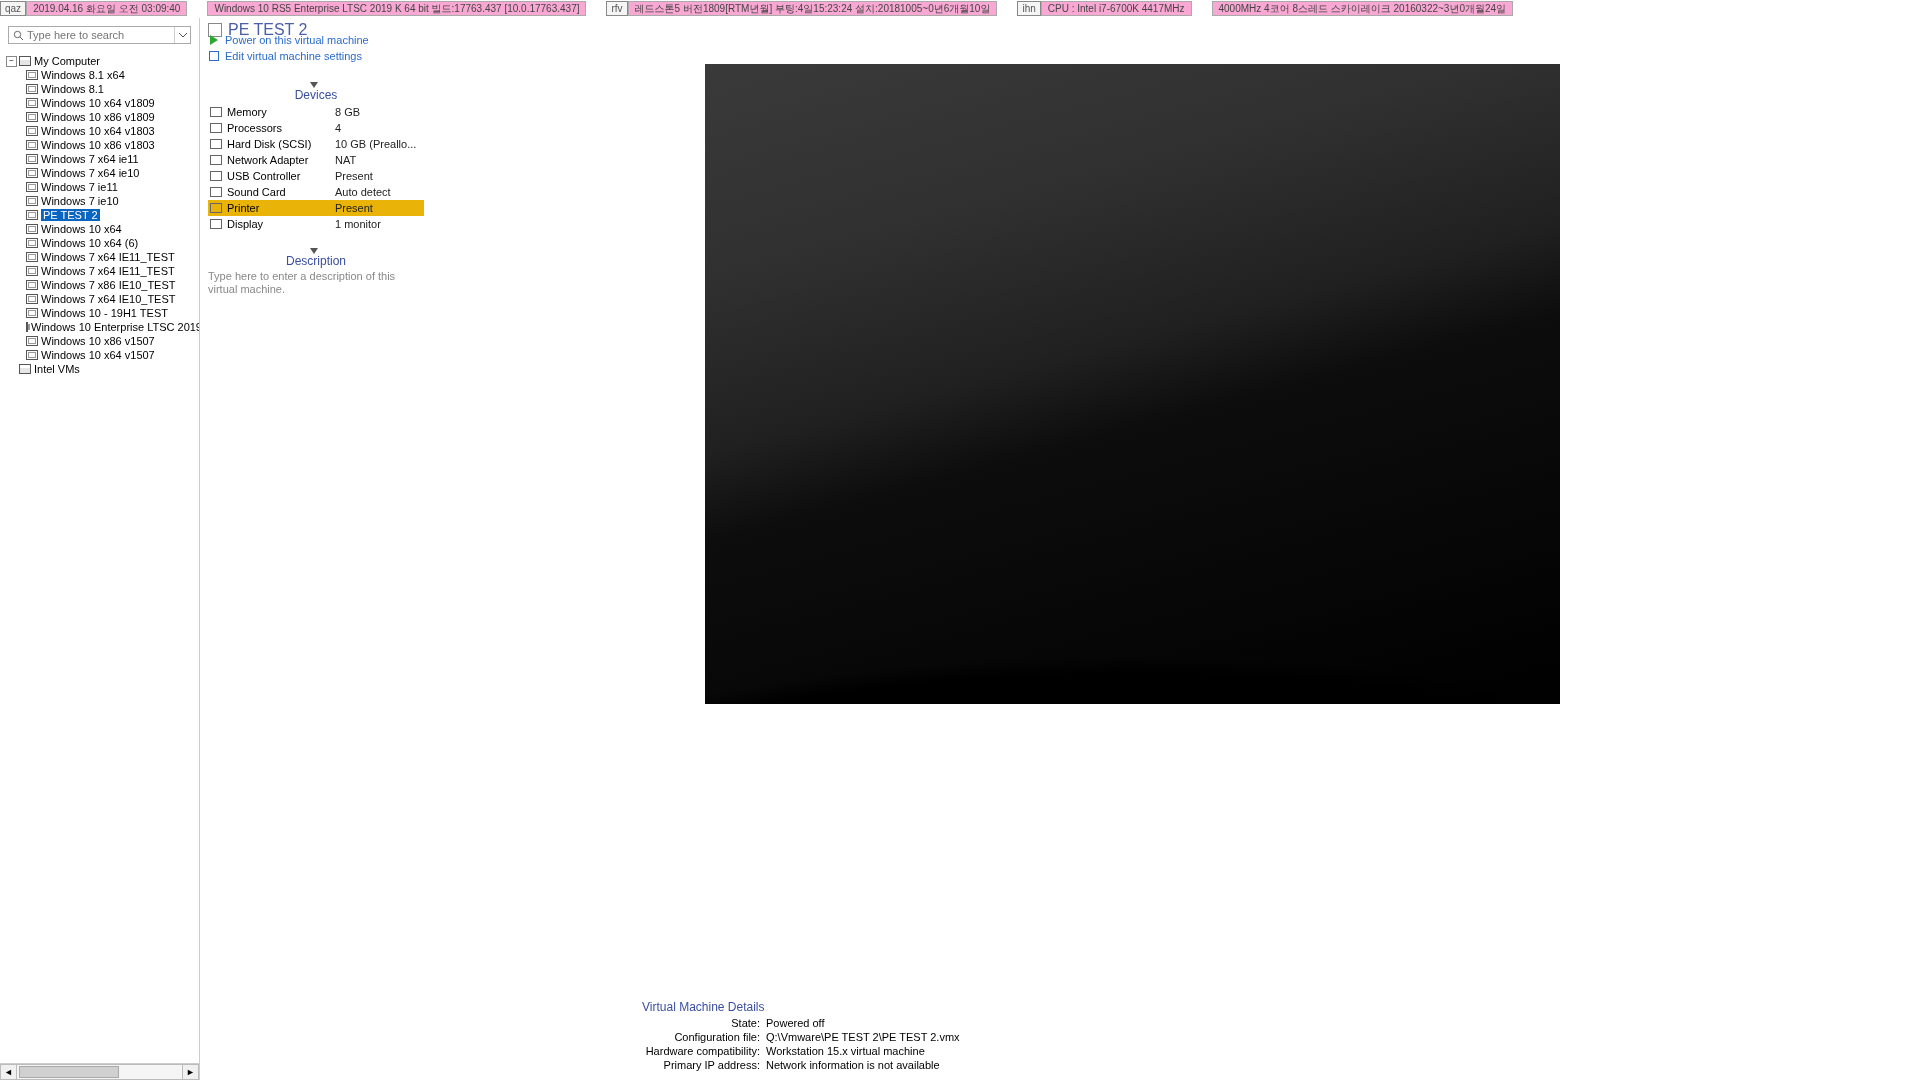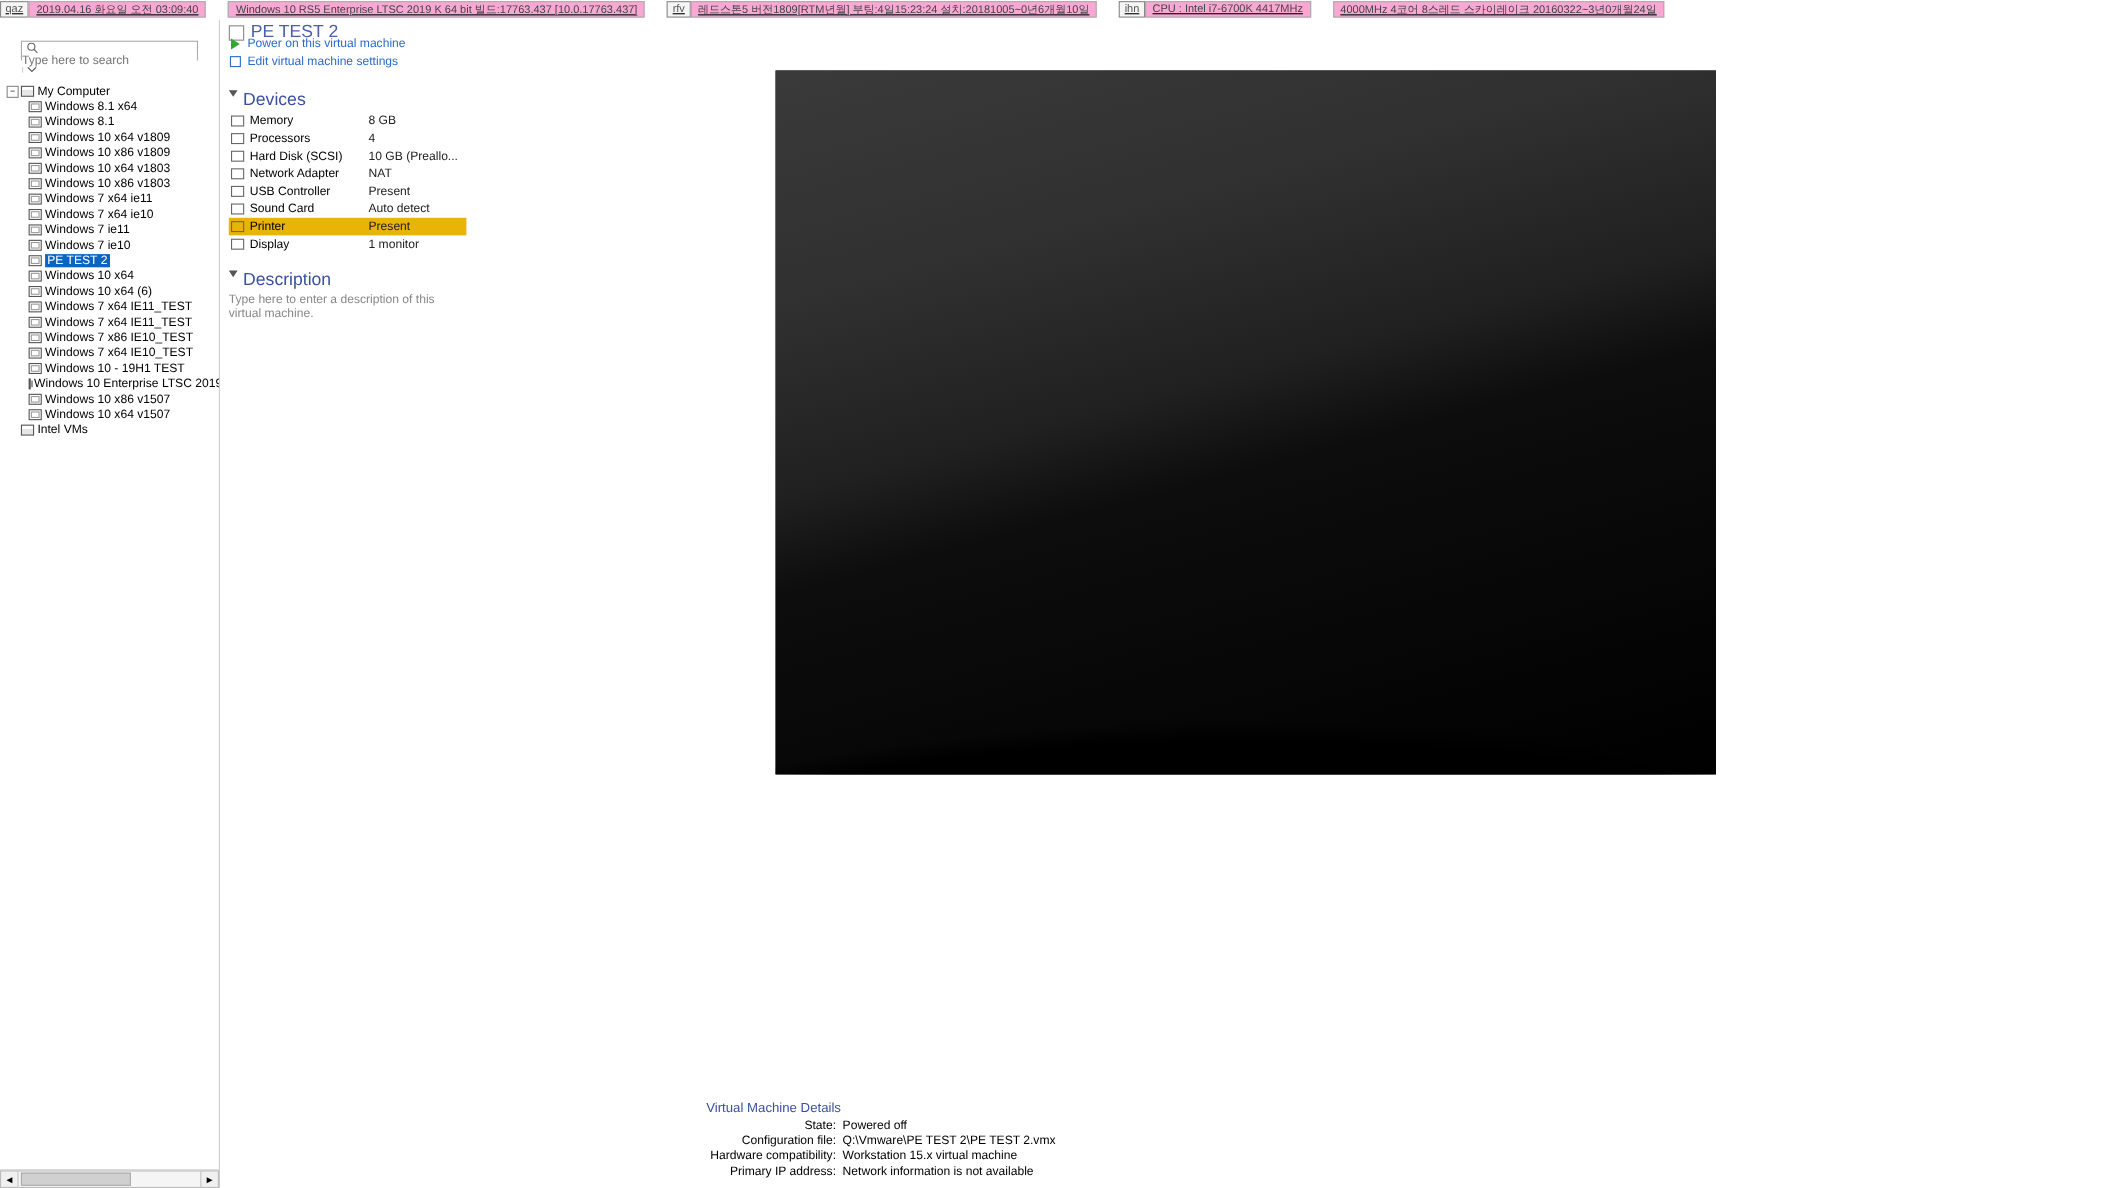--- a/index.html
+++ b/index.html
@@ -1,28 +1,28 @@
 <!DOCTYPE html>
 <html><head>
 <meta charset="utf-8">
 <style>
 * { margin: 0; padding: 0; box-sizing: border-box; font-family: "Segoe UI", Tahoma, sans-serif; }
 body { width: 1920px; height: 1080px; background: #fff; font-size: 11px; color: #000; overflow: hidden; position: relative; }
 
 
-.topbar { height: 15px; display: flex; align-items: stretch; margin: 1px 0 2px 0; text-decoration: underline; }
+.topbar { height: 15px; display: flex; align-items: stretch; margin: 1px 0 2px 0; }
 .topbar .cell-lbl { border: 1px solid #888; padding: 0 4px; font-size: 10px; background: #f5f5f5; display: flex; align-items: center; margin-right: 0; color:#555;}
 .topbar .cell-val { border: 1px solid #aaa; padding: 0 6px; font-size: 10px; display: flex; align-items: center; margin-right: 20px; background:#f9a8d4; color:#444;}
 .topbar .wide { min-width: 350px; }
 
 
 .main { position: absolute; top: 18px; bottom: 0; left: 0; right: 0; display: flex; }
 
 .sidebar { width: 200px; border-right: 1px solid #ccc; display: flex; flex-direction: column; }
-.search-row { height: 18px; display: flex; border: 1px solid #aaa; margin: 19px; flex-direction: column;}
+.search-row { height: 18px; display: flex; border: 1px solid #aaa; margin: 8px;}
 .search-icon { width: 18px; display:flex; align-items:center; justify-content:center; color:#666;}
 .search-input { flex:1; border:none; outline:none; font-size:11px; color:#888;}
 .search-drop { width:16px; border-left:1px solid #ccc; display:flex; align-items:center; justify-content:center; cursor:pointer;}
 
 .tree { flex:1; overflow:hidden; padding-top:2px;}
 .tree-root { padding-left: 4px; }
 .tree-row { display:flex; align-items:center; height:14px; white-space:nowrap; font-size:11px; padding-left:2px;}
 .tree-row .tw { width:11px; height:11px; border:1px solid #888; margin-right:2px; display:flex; align-items:center; justify-content:center; font-size:8px; line-height:1;}
 .tree-row .ic { width:12px; height:10px; border:1px solid #555; margin-right:3px; background: linear-gradient(#fff 40%,#e6e6e6 40%);}
 .tree-children { padding-left: 20px; }
@@ -38,21 +38,21 @@
 
 .detail { flex:1; position:relative; background:#fff; padding-left:8px;}
 .vm-title-row { display:flex; align-items:center; height:24px; font-size:16px; color:#4b5fa6; margin-top:0px;}
 .vm-title-row .tabico { width:14px; height:14px; border:1px solid #888; margin-right:6px;}
 .summary { position:absolute; top:14px; left:8px; width:216px; }
 .summary a { color:#2a6bcc; text-decoration:none; font-size:11px; display:flex; align-items:center; height:16px;}
 .summary a .aic { width:12px; height:12px; margin-right:5px; display:inline-flex; align-items:center; justify-content:center;}
 .play-tri { width:0; height:0; border-left:8px solid #2fa82f; border-top:5px solid transparent; border-bottom:5px solid transparent;}
 .gear { width:10px; height:10px; border:1px solid #2a6bcc;}
 
-.section-hdr { display:flex; align-items:flex-start; color:#3a4fa0; font-size:16px; margin-top:10px;}
+.section-hdr { display:flex; align-items:center; color:#3a4fa0; font-size:12px; margin-top:10px;flex-direction:column;}
 .section-hdr .caret { width:0; height:0; border-left:4px solid transparent; border-right:4px solid transparent; border-top:6px solid #555; margin-right:5px;}
 .dev-table { margin-top:2px; }
 .dev-row { display:flex; height:16px; align-items:center; padding-left:2px;}
 .dev-row .dic { width:12px; height:10px; border:1px solid #666; margin-right:5px;}
 .dev-row .dn { width:108px; font-size:11px;}
 .dev-row .dv { font-size:11px; color:#222;}
 .dev-row.sel { background:#eab308; }
 
 .desc-text { color:#888; font-size:11px; width:200px; line-height:1.2; margin-top:2px;}
 

